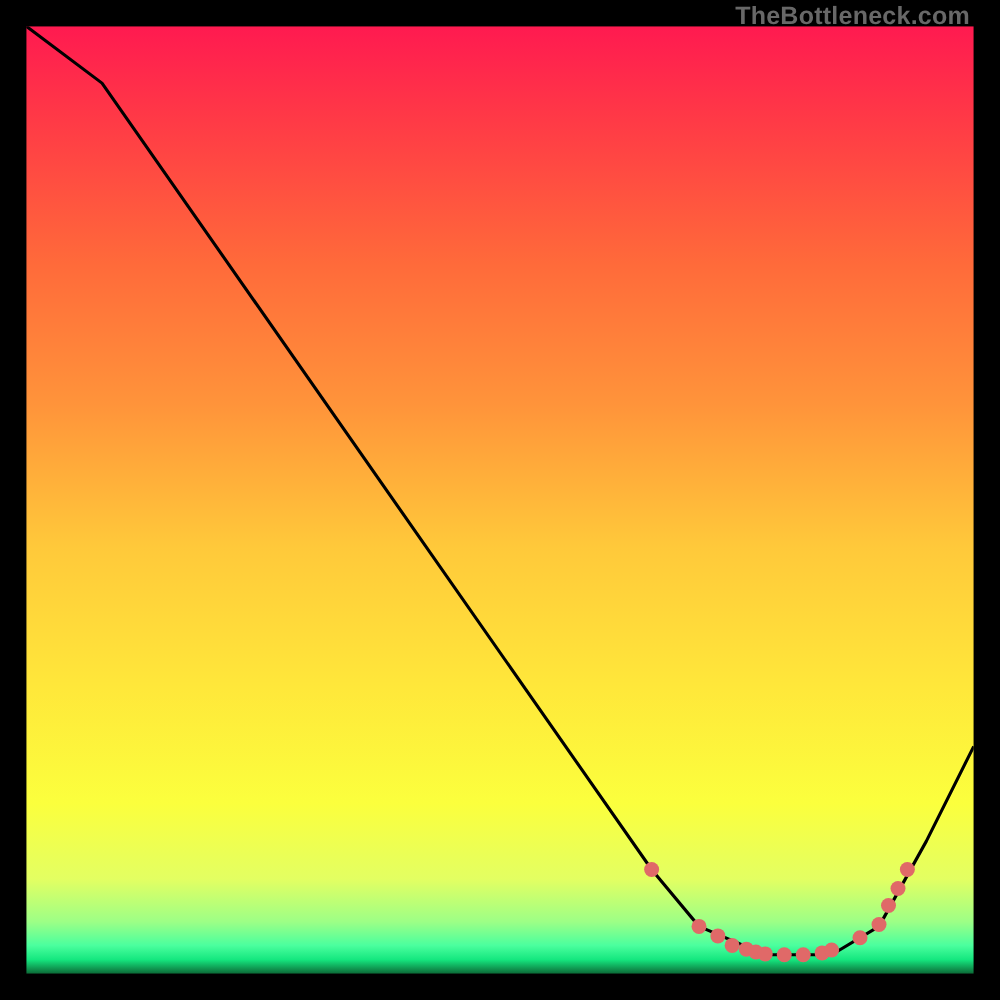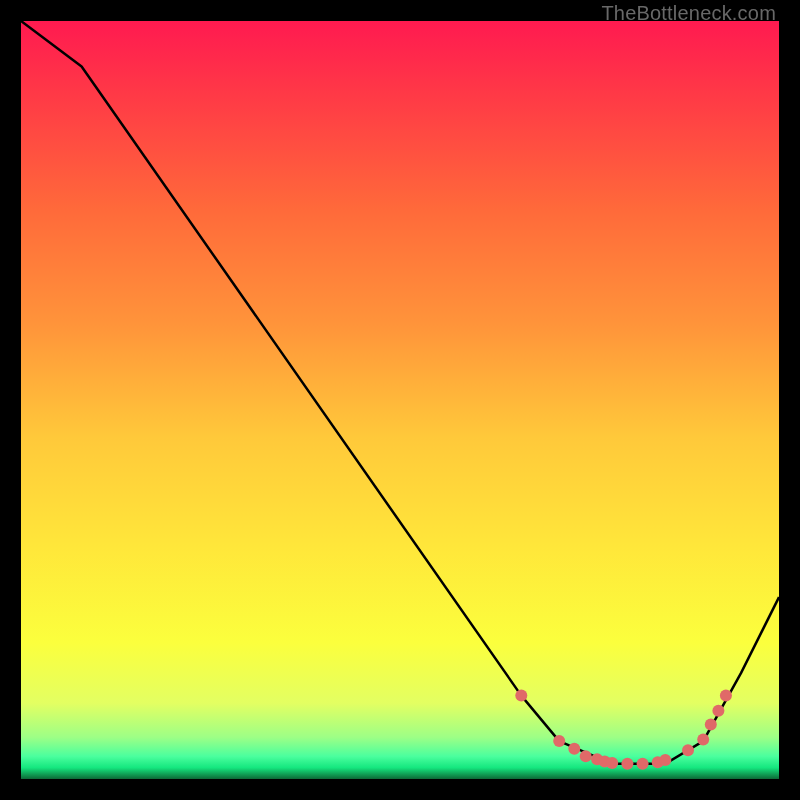--- a/index.html
+++ b/index.html
@@ -18,21 +18,21 @@
     width: 758px;
     height: 758px;
     background: #000;
   }
   .watermark {
     position: absolute;
     top: 2px;
     right: 24px;
     color: #686868;
     font-size: 20px;
-    font-weight: 400;
+    font-weight: 700;
     letter-spacing: 0.2px;
     margin-left: 15px;
   }
   svg {
     position: absolute;
     left: 0;
     top: 0;
   }
 </style>
 </head>

